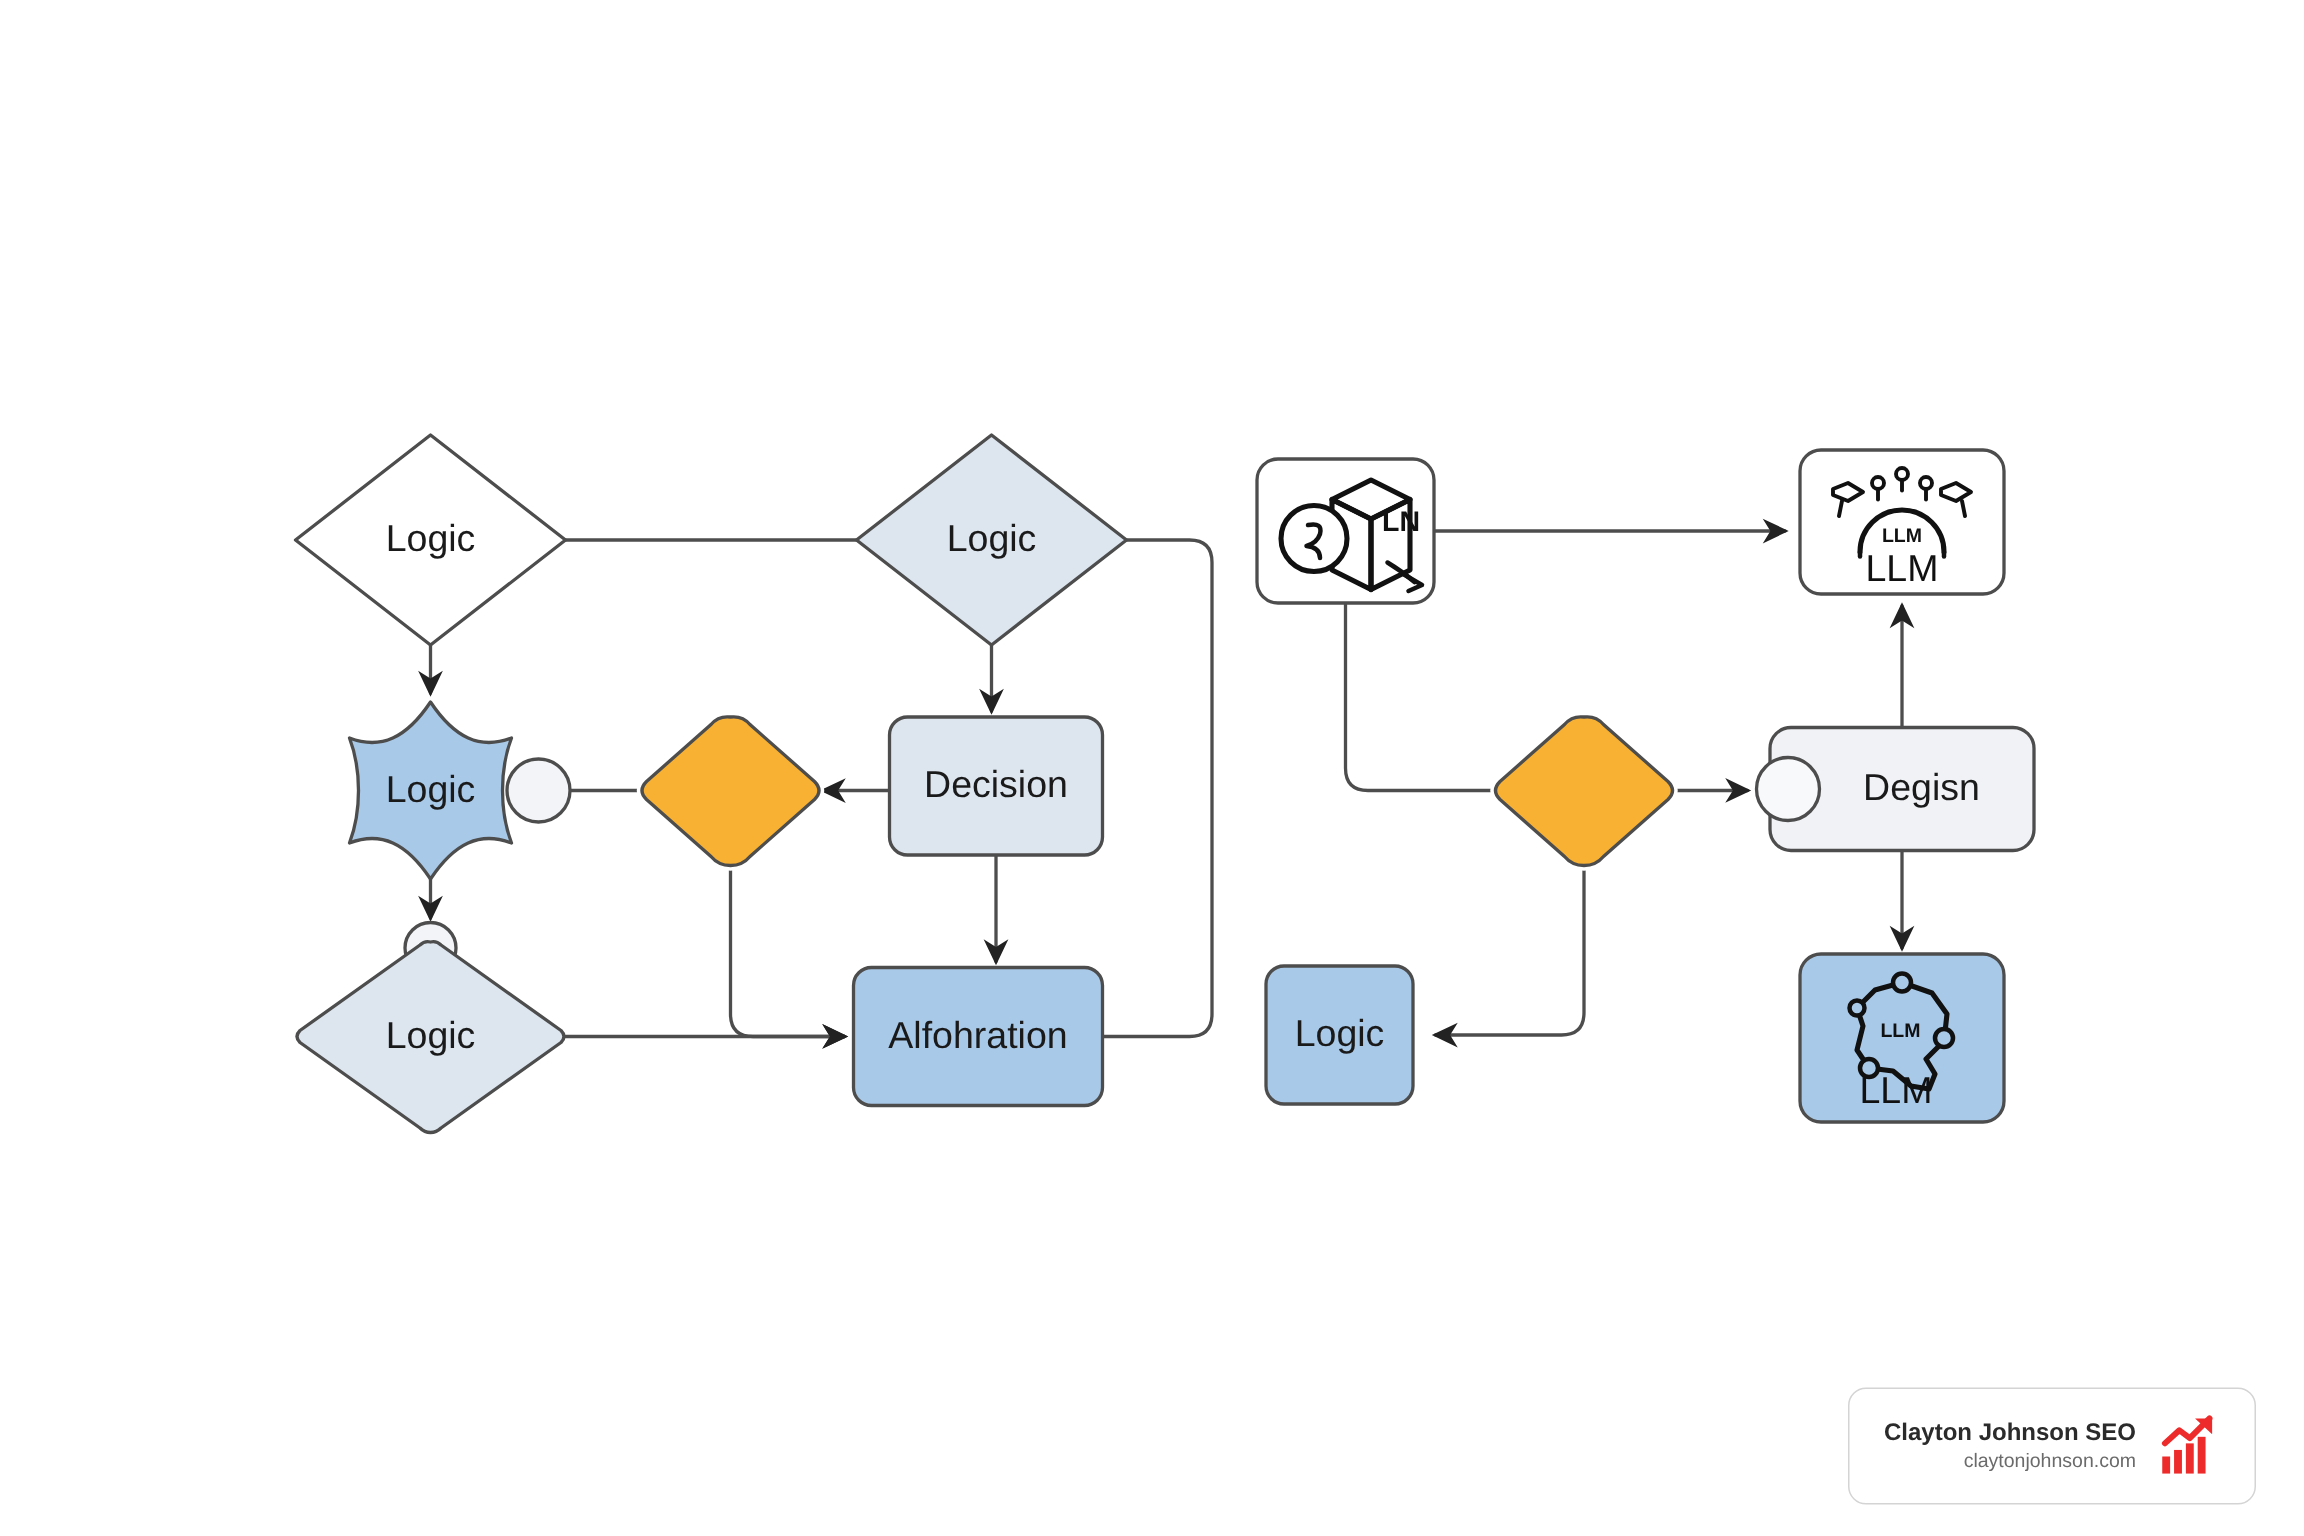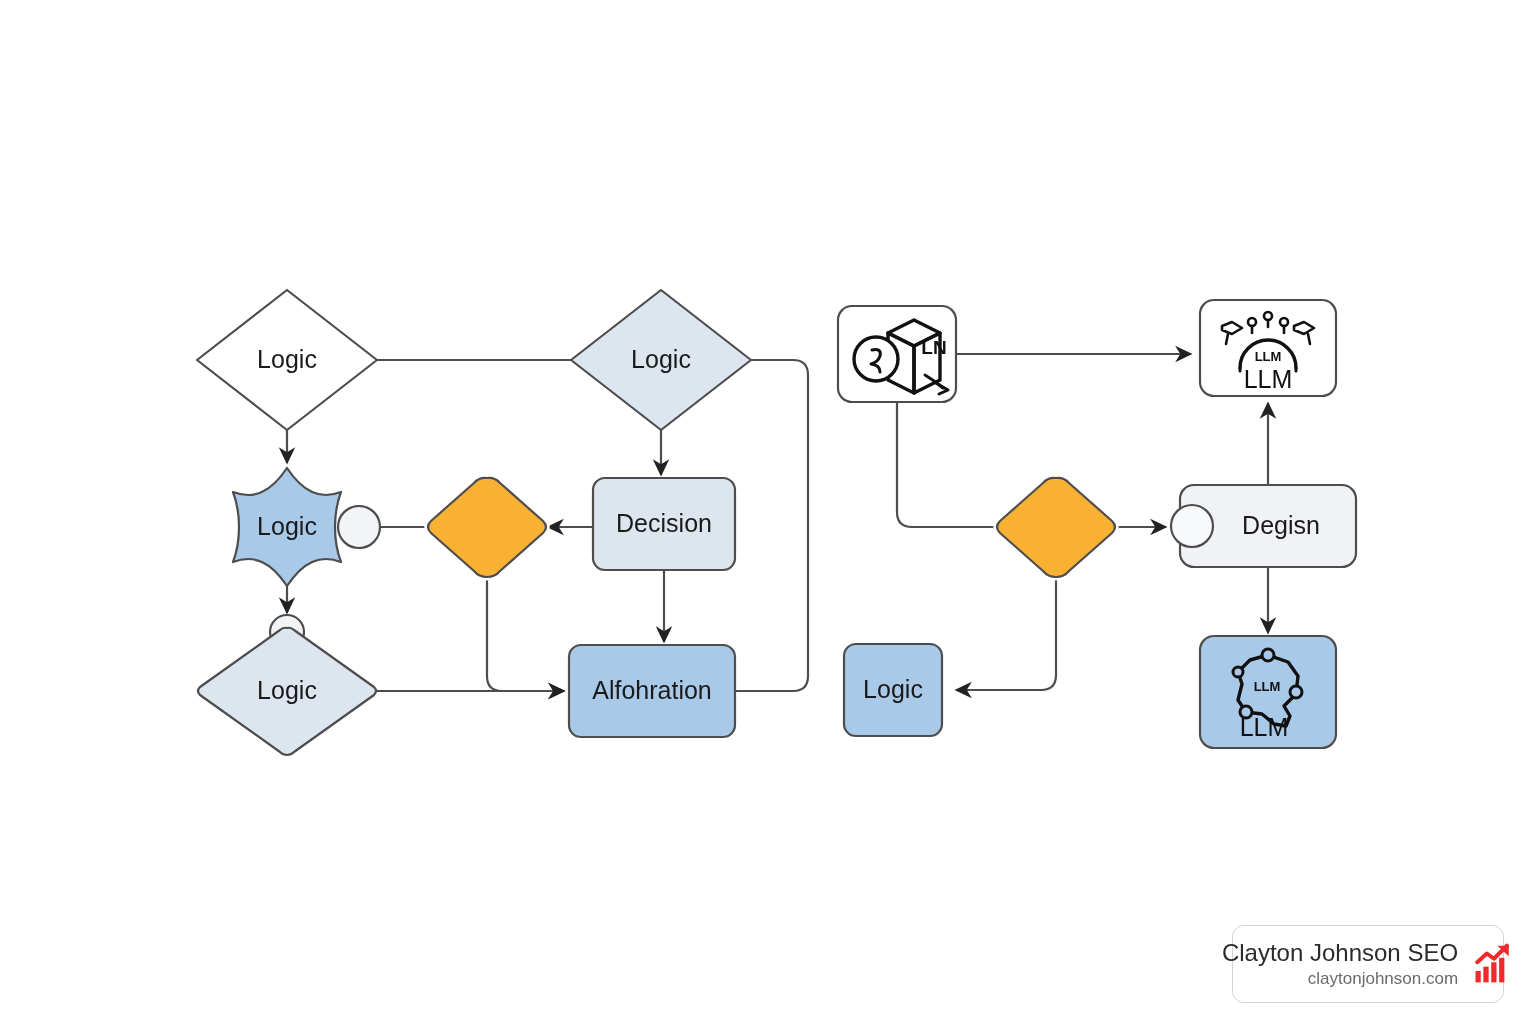--- a/index.html
+++ b/index.html
@@ -73,28 +73,28 @@
     padding: 0 12px;
   }
   #watermark .wm-text {
     display: flex;
     flex-direction: column;
     align-items: flex-end;
     line-height: 1.25;
   }
   #watermark .wm-title {
     font-family: "Liberation Sans", sans-serif;
-    font-size: 24px;
-    font-weight: normal;
+    font-size: 16px;
+    font-weight: bold;
     color: #2b2b2b;
     white-space: nowrap;
   }
   #watermark .wm-url {
     font-family: "Liberation Sans", sans-serif;
-    font-size: 17px;
+    font-size: 13px;
     color: #6b6b6b;
     white-space: nowrap;
   }
   #watermark .wm-logo {
     width: 42px;
     height: 42px;
     flex: 0 0 auto;
   }
 </style>
 </head>

